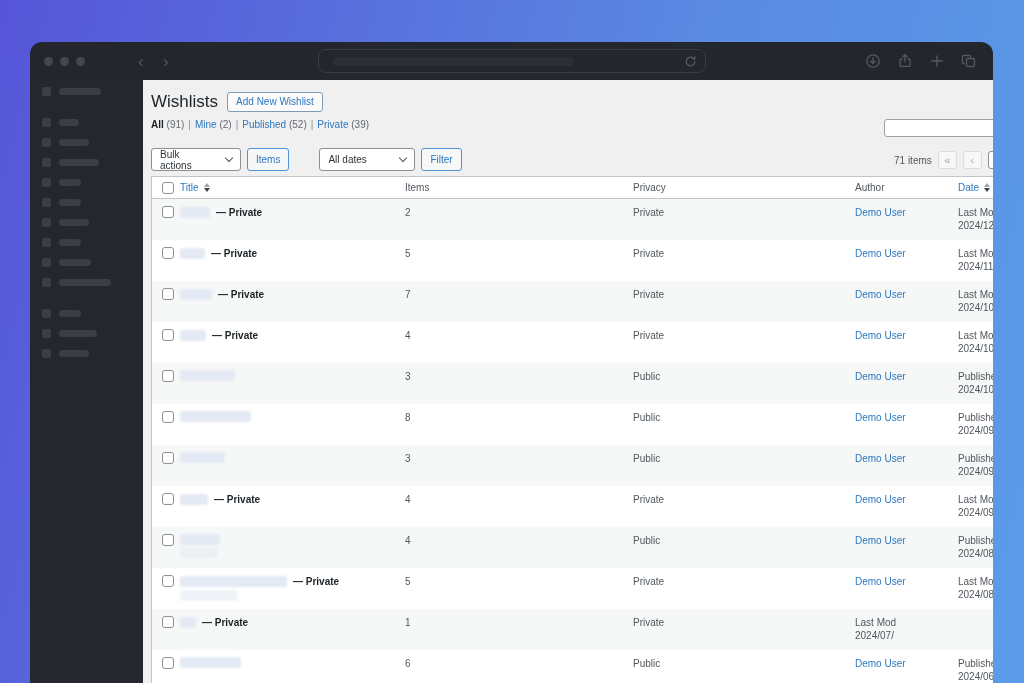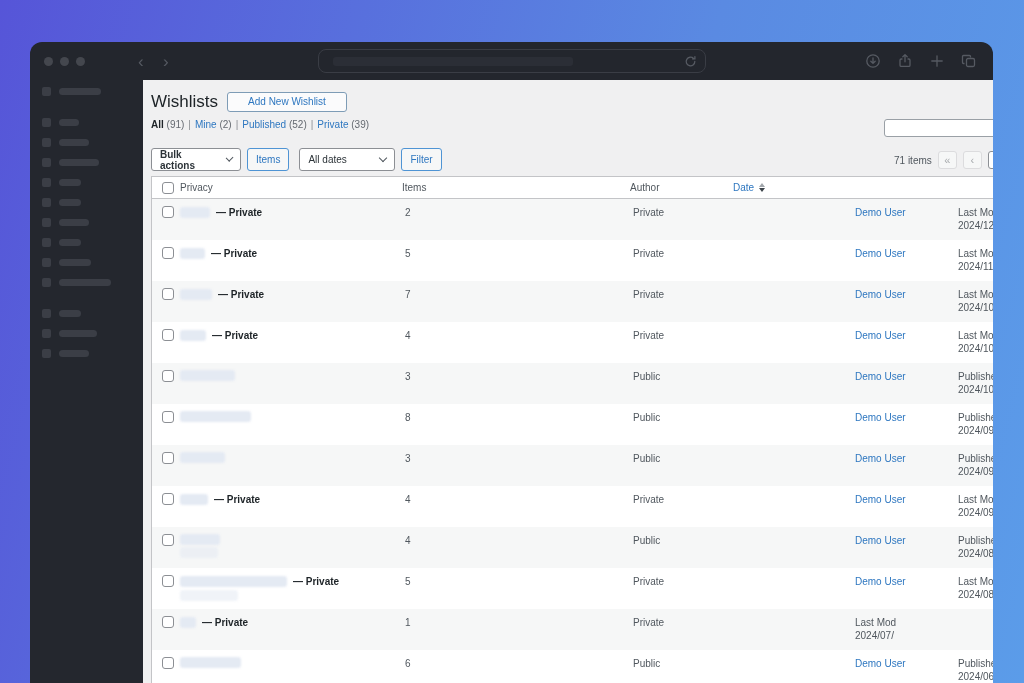--- a/index.html
+++ b/index.html
@@ -35,40 +35,40 @@
   .sb-icon { width:9px; height:9px; border-radius:2px; background:#3b3e46; margin-right:8px; flex:none; }
   .sb-pill { height:7px; border-radius:4px; background:#3b3e46; }
 
   
   .content { flex:1; background:#f0f0f1; position:relative; overflow:hidden; color:#3c434a; }
   .inner { width:935px; padding-left:8px; }
 
   .page-header { padding-top:10px; height:34px; display:flex; align-items:center; }
   h1.title { font-size:17px; font-weight:500; color:#1d2327; margin-right:9px; }
   .add-new { font-size:10px; color:#2e77c0; background:#fbfbfc; border:1px solid #7e9cb6;
-    border-radius:3px; padding:3px 20px 4px; cursor:pointer; }
+    border-radius:3px; padding:3px 8px 4px; cursor:pointer; }
 
   .subsubsub { margin-top:5px; height:13px; font-size:10px; white-space:nowrap; }
   .flink { cursor:pointer; }
   .flink .flabel { color:#2e77c0; }
   .flink.current .flabel { color:#1d2327; font-weight:700; }
   .fcount { color:#646970; }
   .fsep { color:#8c8f94; margin:0 4px; }
 
   .search { position:absolute; left:741px; top:39px; width:160px; height:18px;
     background:#fff; border:1px solid #9aa0a6; border-radius:3px; font-size:10px; padding:0 5px; }
 
   .tablenav { position:relative; margin-top:16px; height:23px; font-size:10px; }
   .bulk { display:flex; gap:6px; align-items:center; }
   .sel { height:23px; background:#fff; border:1px solid #8c8f94; border-radius:3px;
     display:flex; align-items:center; padding:0 8px; color:#2c3338; cursor:pointer; }
   .sel .chev { width:6px; height:6px; border-right:1.4px solid #50575e; border-bottom:1.4px solid #50575e;
     transform:rotate(45deg); margin-left:14px; margin-top:-3px; }
-  .sel.w1 { width:90px; justify-content:flex-end;font-weight:bold; }
-  .sel.w2 { width:96px; justify-content:space-between; margin-left:4px; }
+  .sel.w1 { width:90px; justify-content:flex-end; }
+  .sel.w2 { width:96px; justify-content:space-between; margin-left:24px; }
   .btn { height:23px; display:inline-flex; align-items:center; padding:0 8px; background:#f6f7f7;
     border:1px solid #4f94d4; border-radius:3px; color:#2e77c0; cursor:pointer; }
   .paging { position:absolute; left:743px; top:3px; display:flex; align-items:center; gap:6px; white-space:nowrap; }
   .pcount { color:#50575e; }
   .pgbtn { width:19px; height:18px; background:#f6f7f7; border:1px solid #dcdcde; border-radius:3px;
     color:#a7aaad; font-size:11px; display:inline-flex; align-items:center; justify-content:center; }
   .pginput { width:44px; height:18px; border:1px solid #8c8f94; border-radius:3px; background:#fff; padding:0 4px; font-size:10px; }
 
   
   .table { margin-top:5px; width:926px; background:#fff; border:1px solid #c3c4c7; font-size:10px; }
@@ -234,25 +234,34 @@
               <span class="pgbtn">‹</span>
               <input class="pginput" value="" style="">
             </div>
           </div>
 
           <div class="table">
             <div class="thead">
               <div class="td col-cb">
                   <span class="cb"></span>
                 </div>
+              <div class="td col-title">
+                <span class="th-sort">
+                  <span>Title</span>
+                  <span class="sort">
+                      <span class="tri-up"></span>
+                      <span class="tri-down"></span>
+                    </span>
+                </span>
+              </div>
+              <div class="td col-items">
+                  <span>Items</span>
+                </div>
               <div class="td col-privacy">
                   <span>Privacy</span>
-                </div>
-              <div class="td col-items">
-                  <span>Items</span>
                 </div>
               <div class="td col-author">
                   <span>Author</span>
                 </div>
               <div class="td col-date">
                 <span class="th-sort">
                   <span>Date</span>
                   <span class="sort">
                       <span class="tri-up"></span>
                       <span class="tri-down"></span>

